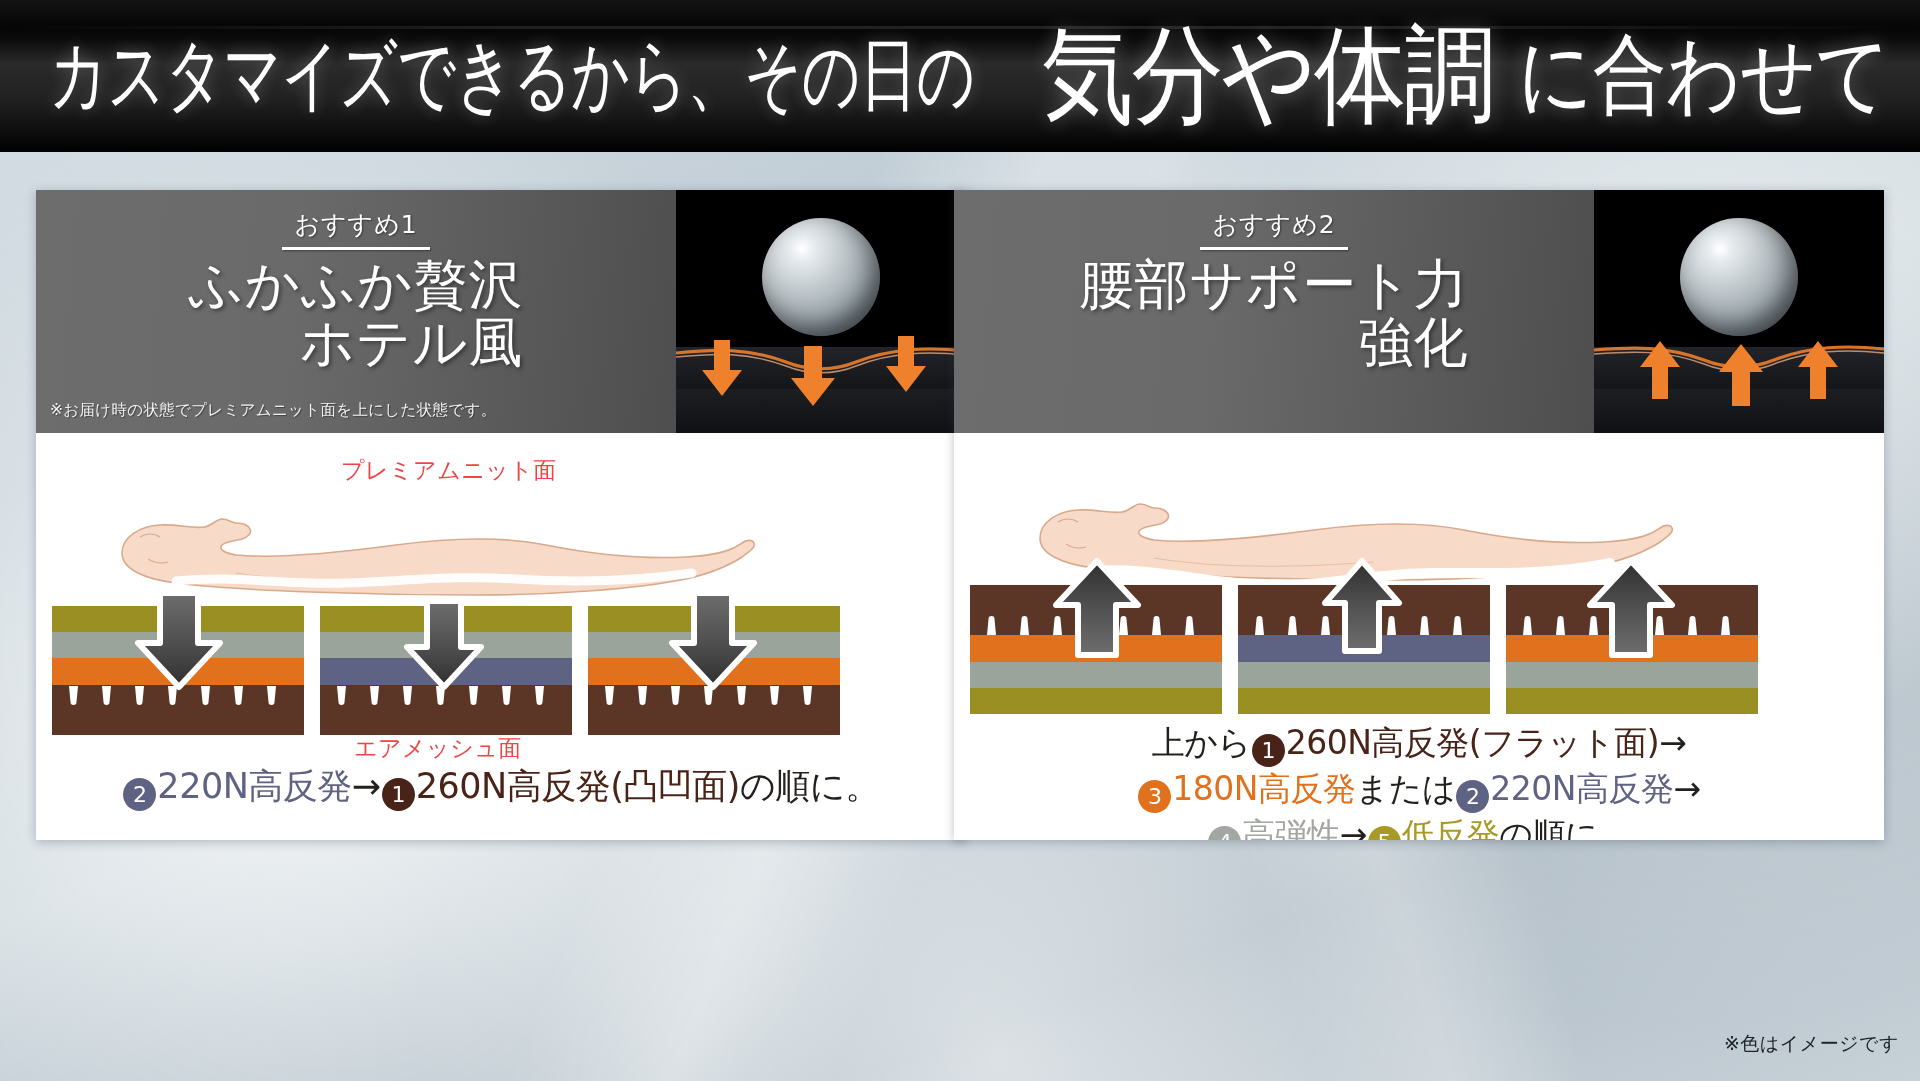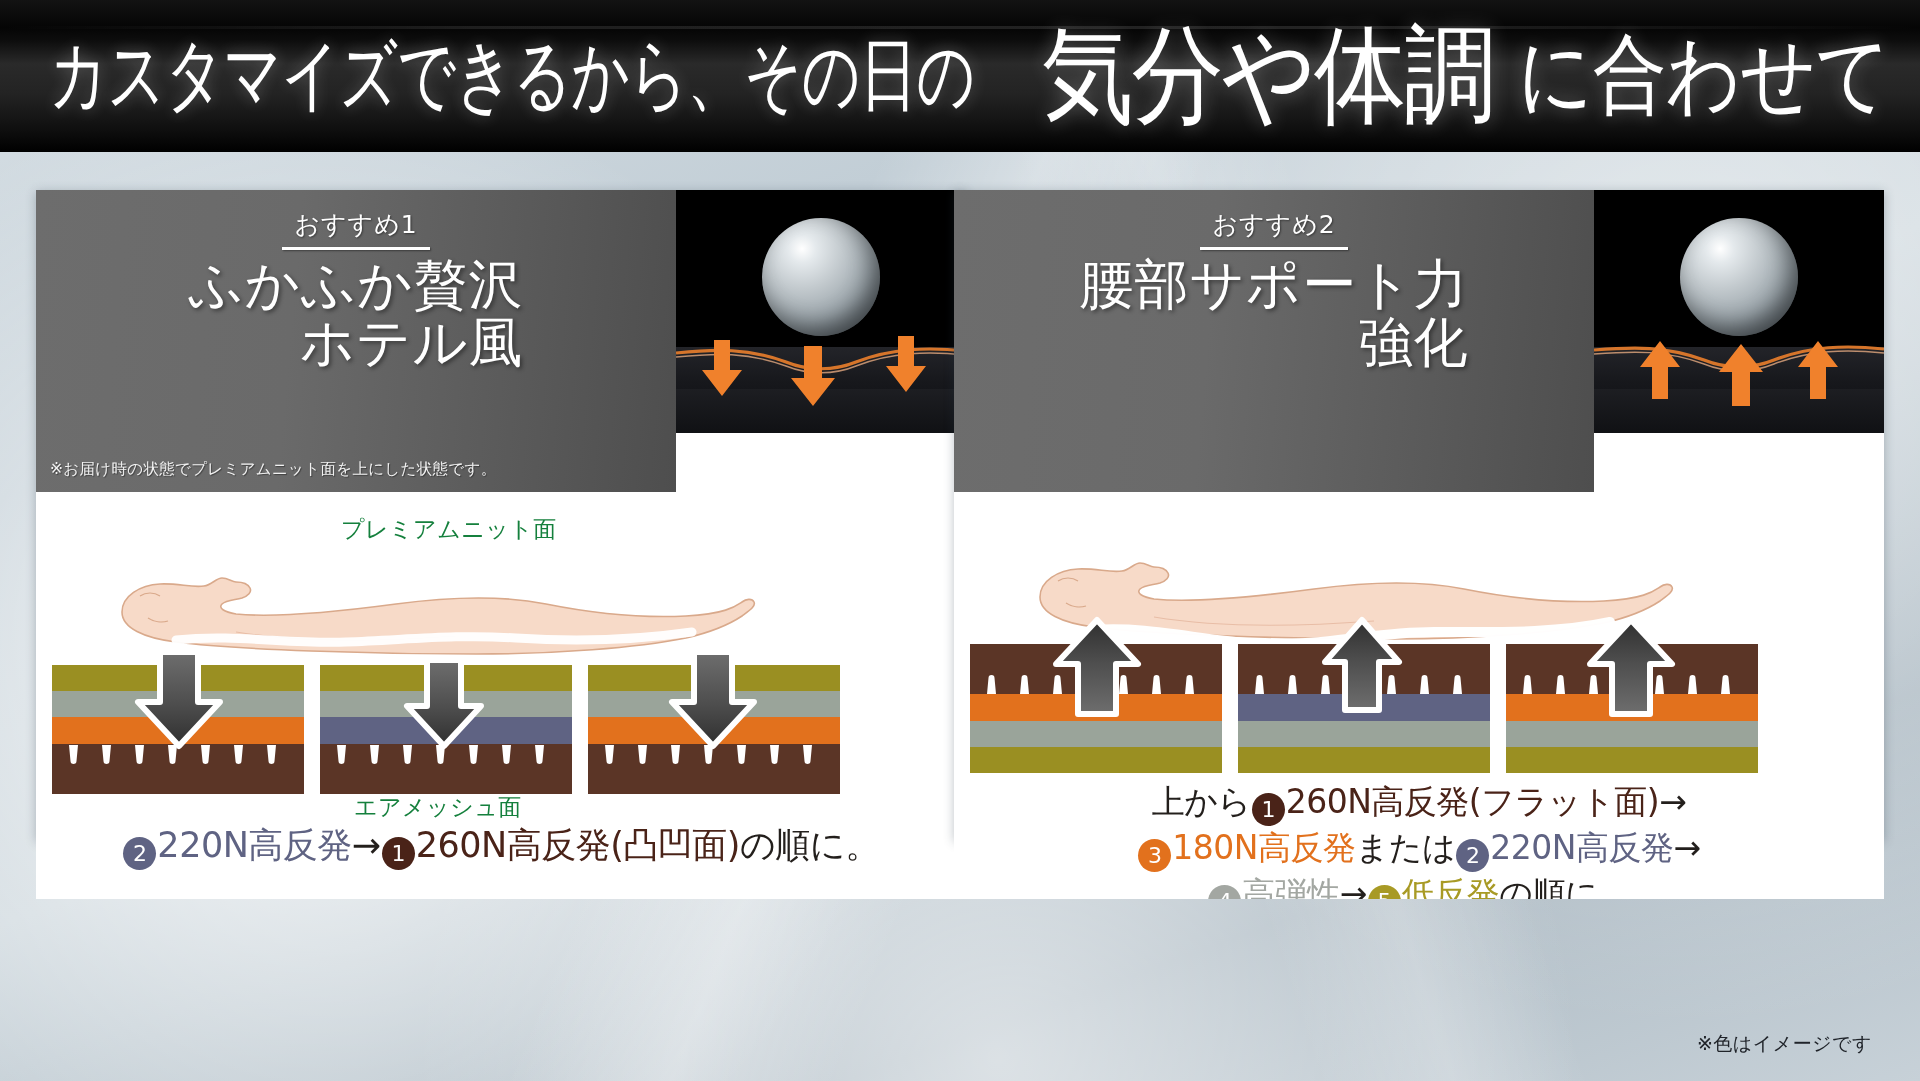--- a/index.html
+++ b/index.html
@@ -69,21 +69,21 @@
   
   .card{
     position:absolute;top:190px;width:930px;height:650px;
     background:#fff;
     box-shadow:0 2px 10px rgba(40,55,70,.30);
   }
   #card-left{left:36px;}
   #card-right{left:954px;}
 
   .card-top{
-    position:relative;height:302px;width:100%;overflow:hidden;display:flex;
+    position:relative;height:243px;width:100%;overflow:hidden;display:flex;
   }
   .card-top-text{
     position:relative;flex:1 1 auto;
     background:linear-gradient(95deg,#6d6d6d 0%,#6a6a6a 40%,#4e4e4e 100%);
     display:flex;flex-direction:column;align-items:center;justify-content:flex-start;
     padding-top:18px;box-sizing:border-box;
   }
   .rec-label{
     font-family:"DejaVu Sans","Liberation Sans",sans-serif;
     color:#fff;font-size:25px;letter-spacing:1px;
@@ -123,21 +123,21 @@
     position:absolute;width:118px;height:118px;border-radius:50%;
     background:
       radial-gradient(circle at 34% 26%, #ffffff 0%, #e4e9ec 12%, #c3cace 34%, #9aa4aa 62%, #717b82 84%, #5a646b 100%);
     box-shadow:inset -8px -10px 22px rgba(0,0,0,.45);
   }
 
   
   .card-body{position:relative;height:407px;width:100%;background:#fff;overflow:hidden;}
   .diag-label{
     position:absolute;font-family:"DejaVu Sans","Liberation Sans",sans-serif;
-    font-size:23px;color:#15803d;letter-spacing:.5px;text-align:center;
+    font-size:23px;color:#ef4444;letter-spacing:.5px;text-align:center;
   }
 
   
   .order-text{
     position:absolute;left:0;right:0;
     font-family:"DejaVu Sans","Liberation Sans",sans-serif;
     text-align:center;color:#231f1c;
     font-size:35px;line-height:1.32;letter-spacing:-.5px;
     white-space:nowrap;
   }
@@ -153,21 +153,21 @@
   .n4{background:#a3a7a2;}
   .n5{background:#a89a25;}
   .t1{color:#4a2318;}
   .t2{color:#5f6383;}
   .t3{color:#e2711d;}
   .t4{color:#a3a7a2;}
   .t5{color:#a89a25;}
 
   
   #footer-note{
-    position:absolute;right:48px;bottom:24px;
+    position:absolute;right:21px;bottom:24px;
     font-family:"DejaVu Sans","Liberation Sans",sans-serif;
     font-size:19px;color:#20242a;letter-spacing:.5px;
   }
 </style>
 </head>
 <body>
 
 <div id="bg"></div>
 
 <div id="header">

